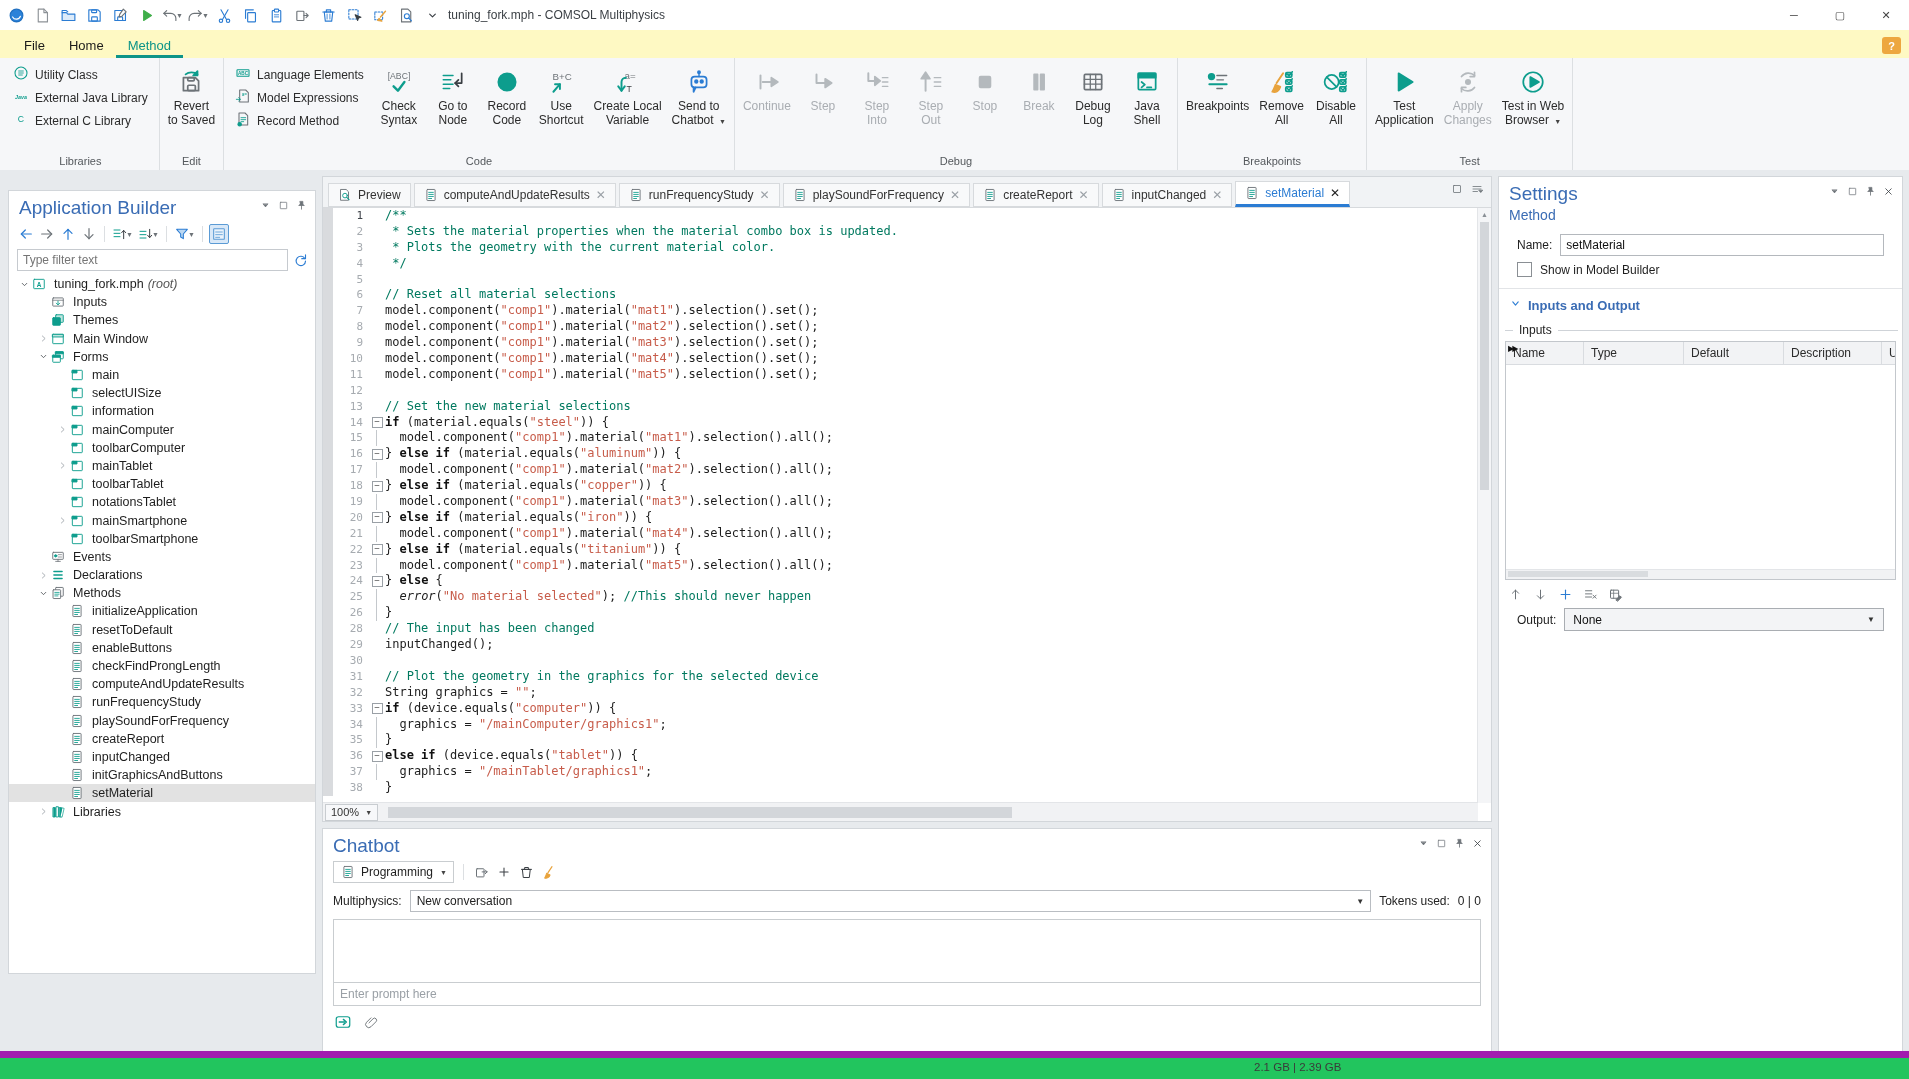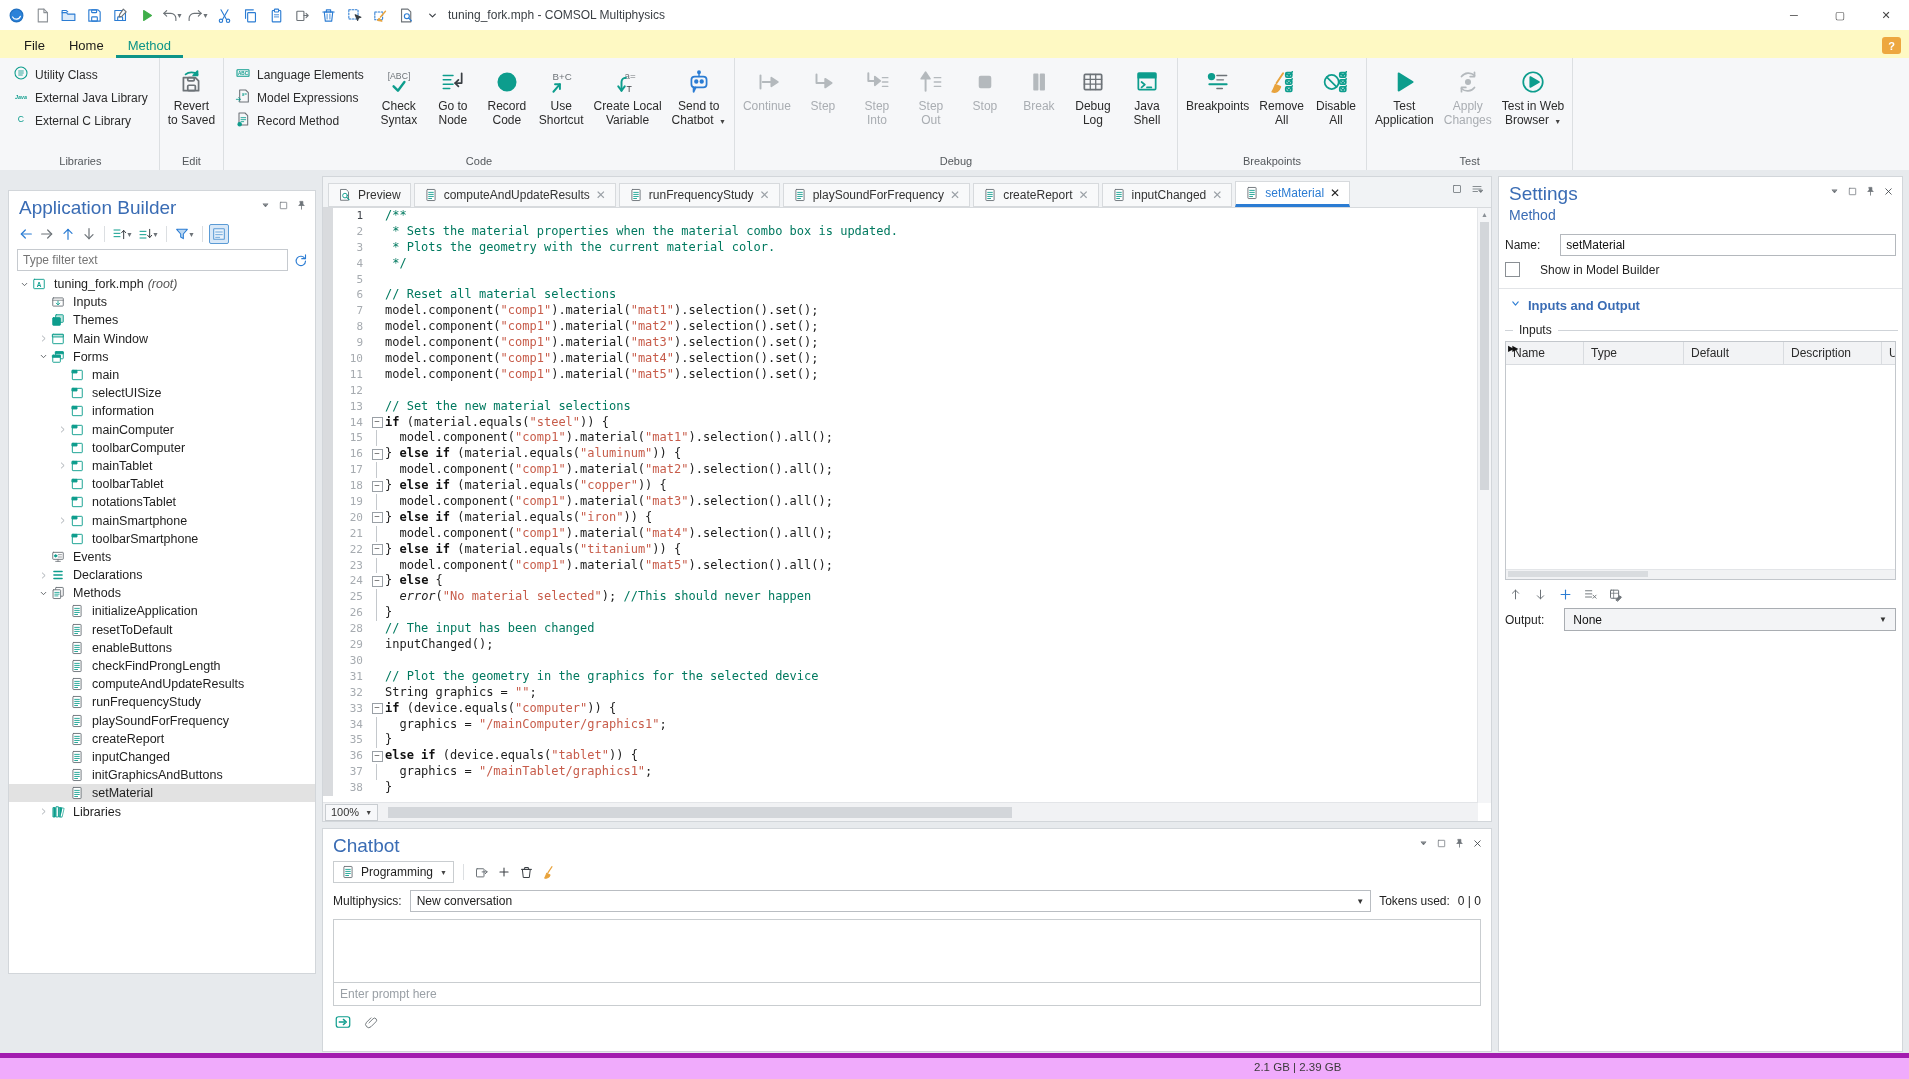--- a/index.html
+++ b/index.html
@@ -93,41 +93,41 @@
   #cb-combo{flex:1;max-width:960px;height:20px;border:1px solid #b9bdc2;background:#fff;display:flex;
     align-items:center;padding:0 6px;font-size:12px;color:#222}
   .dca{margin-left:auto;font-size:8px;color:#333}
   #cb-tokens{margin-left:auto;display:flex;gap:8px;color:#222}
   #cb-msg{margin:7px 10px 0;border:1px solid #c9cdd0;background:#fff;height:62px}
   #cb-prompt{margin:0 10px;border:1px solid #c9cdd0;border-top:none;height:22px;display:flex;align-items:center;
     padding:0 6px;font-size:12px;color:#9aa0a6;background:#fff}
   #cb-foot{display:flex;align-items:center;gap:10px;padding:6px 10px}
   
   .psub{font-size:14px;color:#3a6cb4;padding:2px 10px 8px}
-  .srow{display:flex;align-items:center;padding:3px 6px;font-size:12px;gap:20px}
+  .srow{display:flex;align-items:center;padding:3px 18px;font-size:12px;gap:8px}
   .srow input[type=text]{flex:1;height:18px;border:1px solid #b4b8bd;font-size:12px;padding:1px 5px;
     font-family:"Liberation Sans",sans-serif;color:#111}
   .cbx{width:13px;height:13px;border:1px solid #8a8f94;background:#fff;flex:none}
   .sdivider{border-top:1px solid #e2e4e7;margin:8px 0 6px}
   .ssec{display:flex;align-items:center;gap:6px;padding:2px 10px 8px;font-size:13px;color:#3a6cb4;font-weight:bold}
   .sfs{display:flex;align-items:center;gap:6px;padding:2px 4px 4px 6px;font-size:12px;color:#222}
   .sfs .l1{width:8px;border-top:1px solid #cfd3d8}
   .sfs .l2{flex:1;border-top:1px solid #cfd3d8}
   #stbl{margin:0 0 0 6px;width:389px;overflow:hidden;border:1px solid #c3c7cc;position:relative}
   #stbl-h{display:flex;background:#f2f3f5;border-bottom:1px solid #d9dce0;height:22px;width:440px}
   .sth{font-size:12px;color:#2b2b2b;display:flex;align-items:center;padding-left:7px;border-right:1px solid #d9dce0;box-sizing:border-box}
   #stbl-b{height:204px;background:#fff;width:440px}
   #stbl-s{height:9px;background:#f1f2f4;border-top:1px solid #e3e5e8;position:relative}
   #stbl-s div{position:absolute;left:2px;top:1px;height:6px;width:140px;background:#d9dcdf}
   #scorner{position:absolute;left:2px;top:2px;font-size:8px;color:#111;letter-spacing:-2px}
   #sicons{display:flex;align-items:center;gap:8px;padding:6px 0 2px 8px}
   #out-combo{flex:1;height:21px;border:1px solid #a9adb2;background:#f3f4f6;display:flex;align-items:center;
     padding:0 8px;font-size:12px;color:#111}
   
-  #statusbar{position:absolute;left:0;right:0;bottom:0;height:21px;background:#f0abfc;border-top:5px solid #a21caf}
+  #statusbar{position:absolute;left:0;right:0;bottom:0;height:21px;background:#22c55e;border-top:7px solid #a21caf}
   #mem{position:absolute;left:1254px;top:3px;font-size:11.5px;color:#3a3a3a}
 </style>
 </head>
 <body>
 
 <div id="window">
 
   <div id="titlebar">
     <div id="qa">
         <div class="qa-btn">

